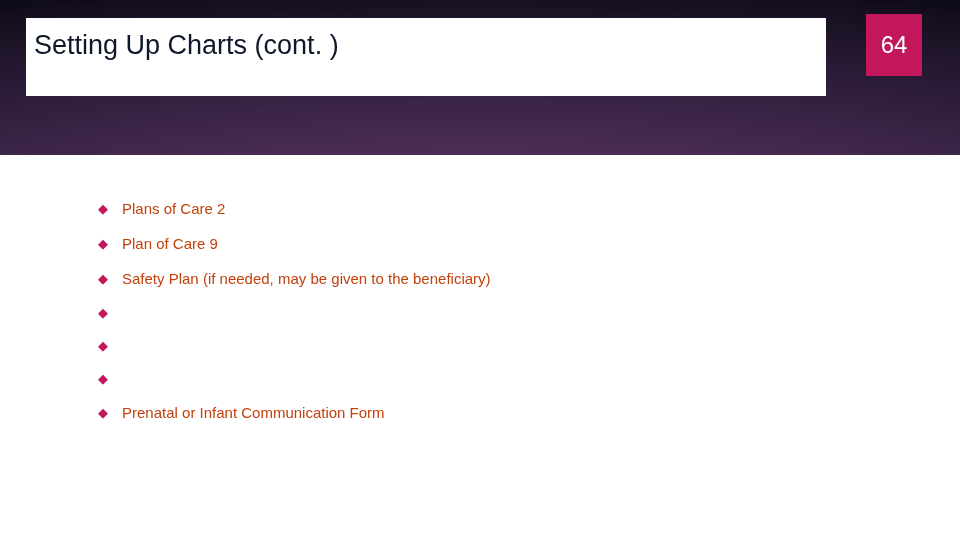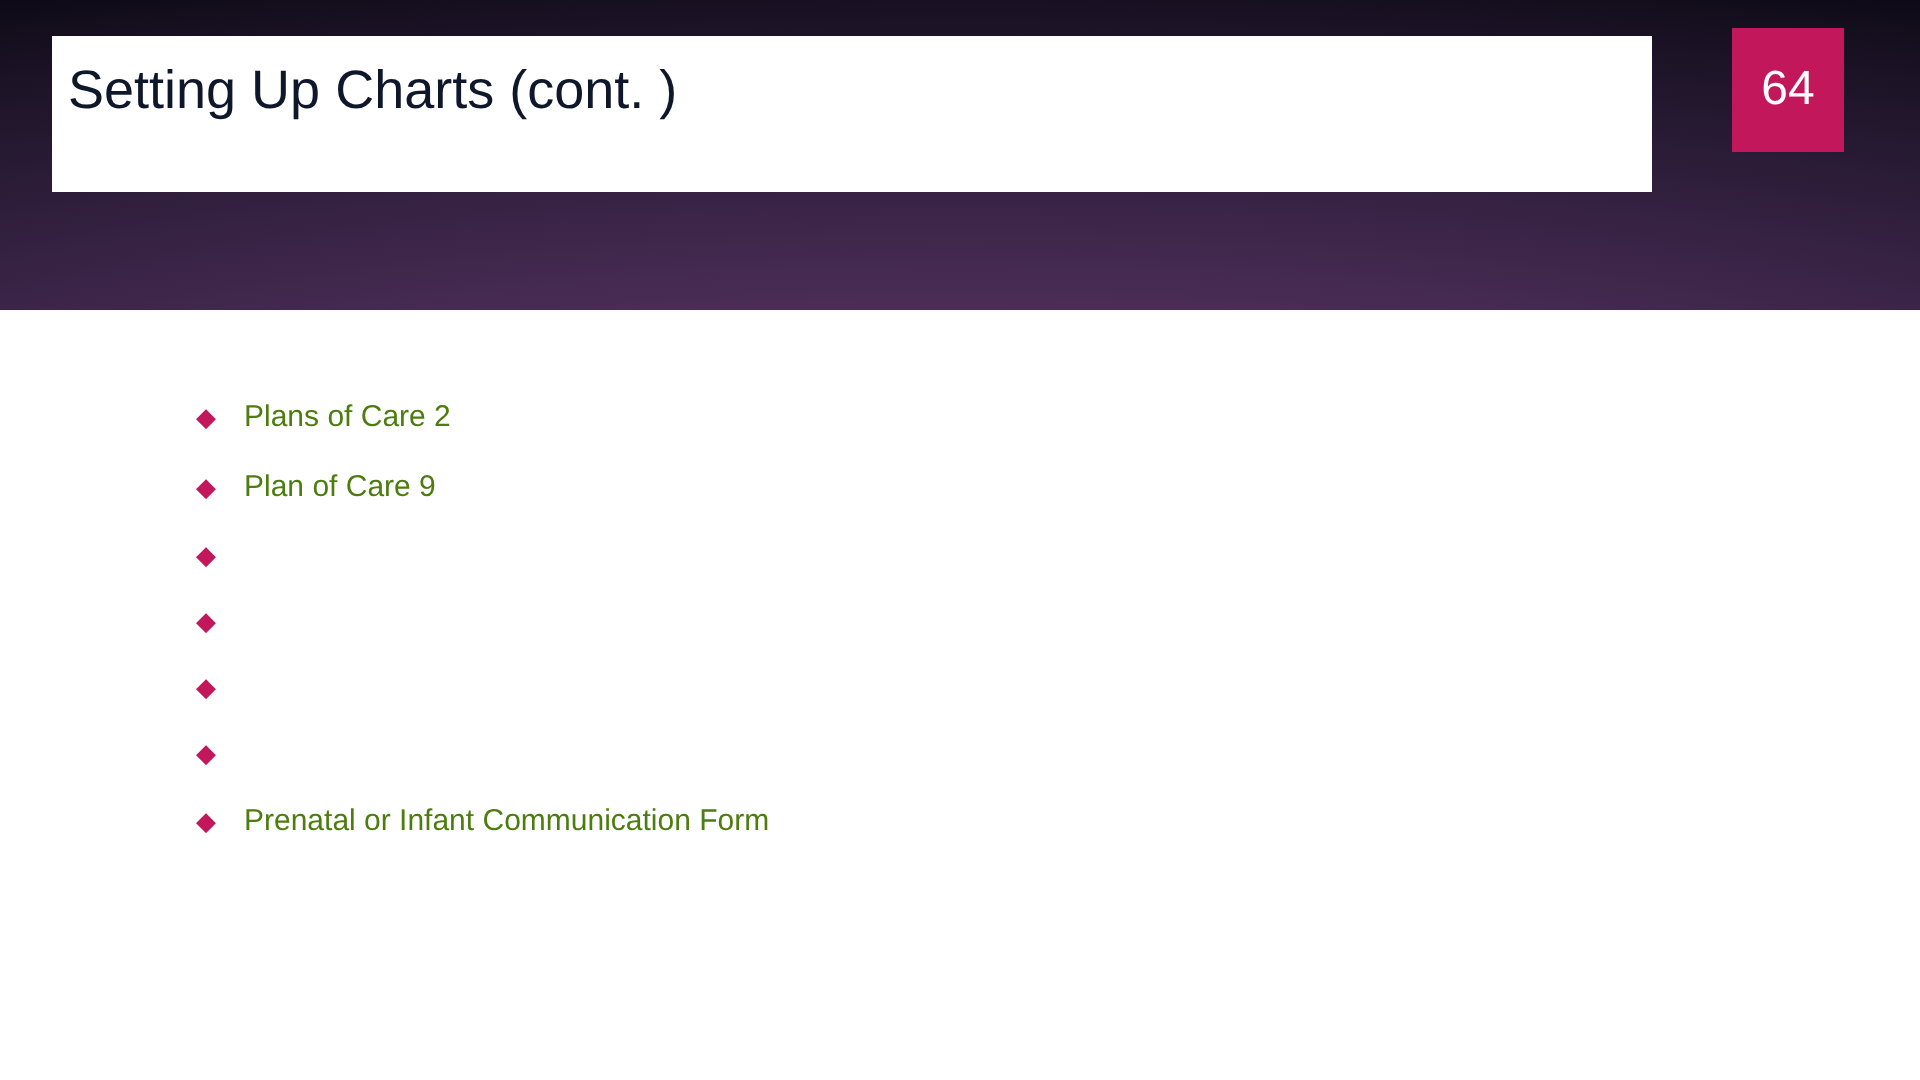--- a/index.html
+++ b/index.html
@@ -71,21 +71,21 @@
     align-items: center;
     margin-bottom: 18px;
   }
   .bullet-icon {
     color: #c2185b;
     font-size: 13px;
     margin-right: 14px;
     flex-shrink: 0;
   }
   .bullet-text {
-    color: #4d7c0f;
+    color: #c2410c;
     font-size: 15px;
     font-weight: 400;
   }
 </style>
 </head>
 <body>
 
 <div class="slide">
 
   <div class="header-band"></div>
@@ -101,20 +101,21 @@
     <div class="bullet-row">
       <span class="bullet-icon">◆</span>
       <span class="bullet-text">Plans of Care 2</span>
     </div>
     <div class="bullet-row">
       <span class="bullet-icon">◆</span>
       <span class="bullet-text">Plan of Care 9</span>
     </div>
     <div class="bullet-row">
       <span class="bullet-icon">◆</span>
+      <span class="bullet-text">Safety Plan (if needed, may be given to the beneficiary)</span>
     </div>
     <div class="bullet-row">
       <span class="bullet-icon">◆</span>
     </div>
     <div class="bullet-row">
       <span class="bullet-icon">◆</span>
     </div>
     <div class="bullet-row">
       <span class="bullet-icon">◆</span>
     </div>

